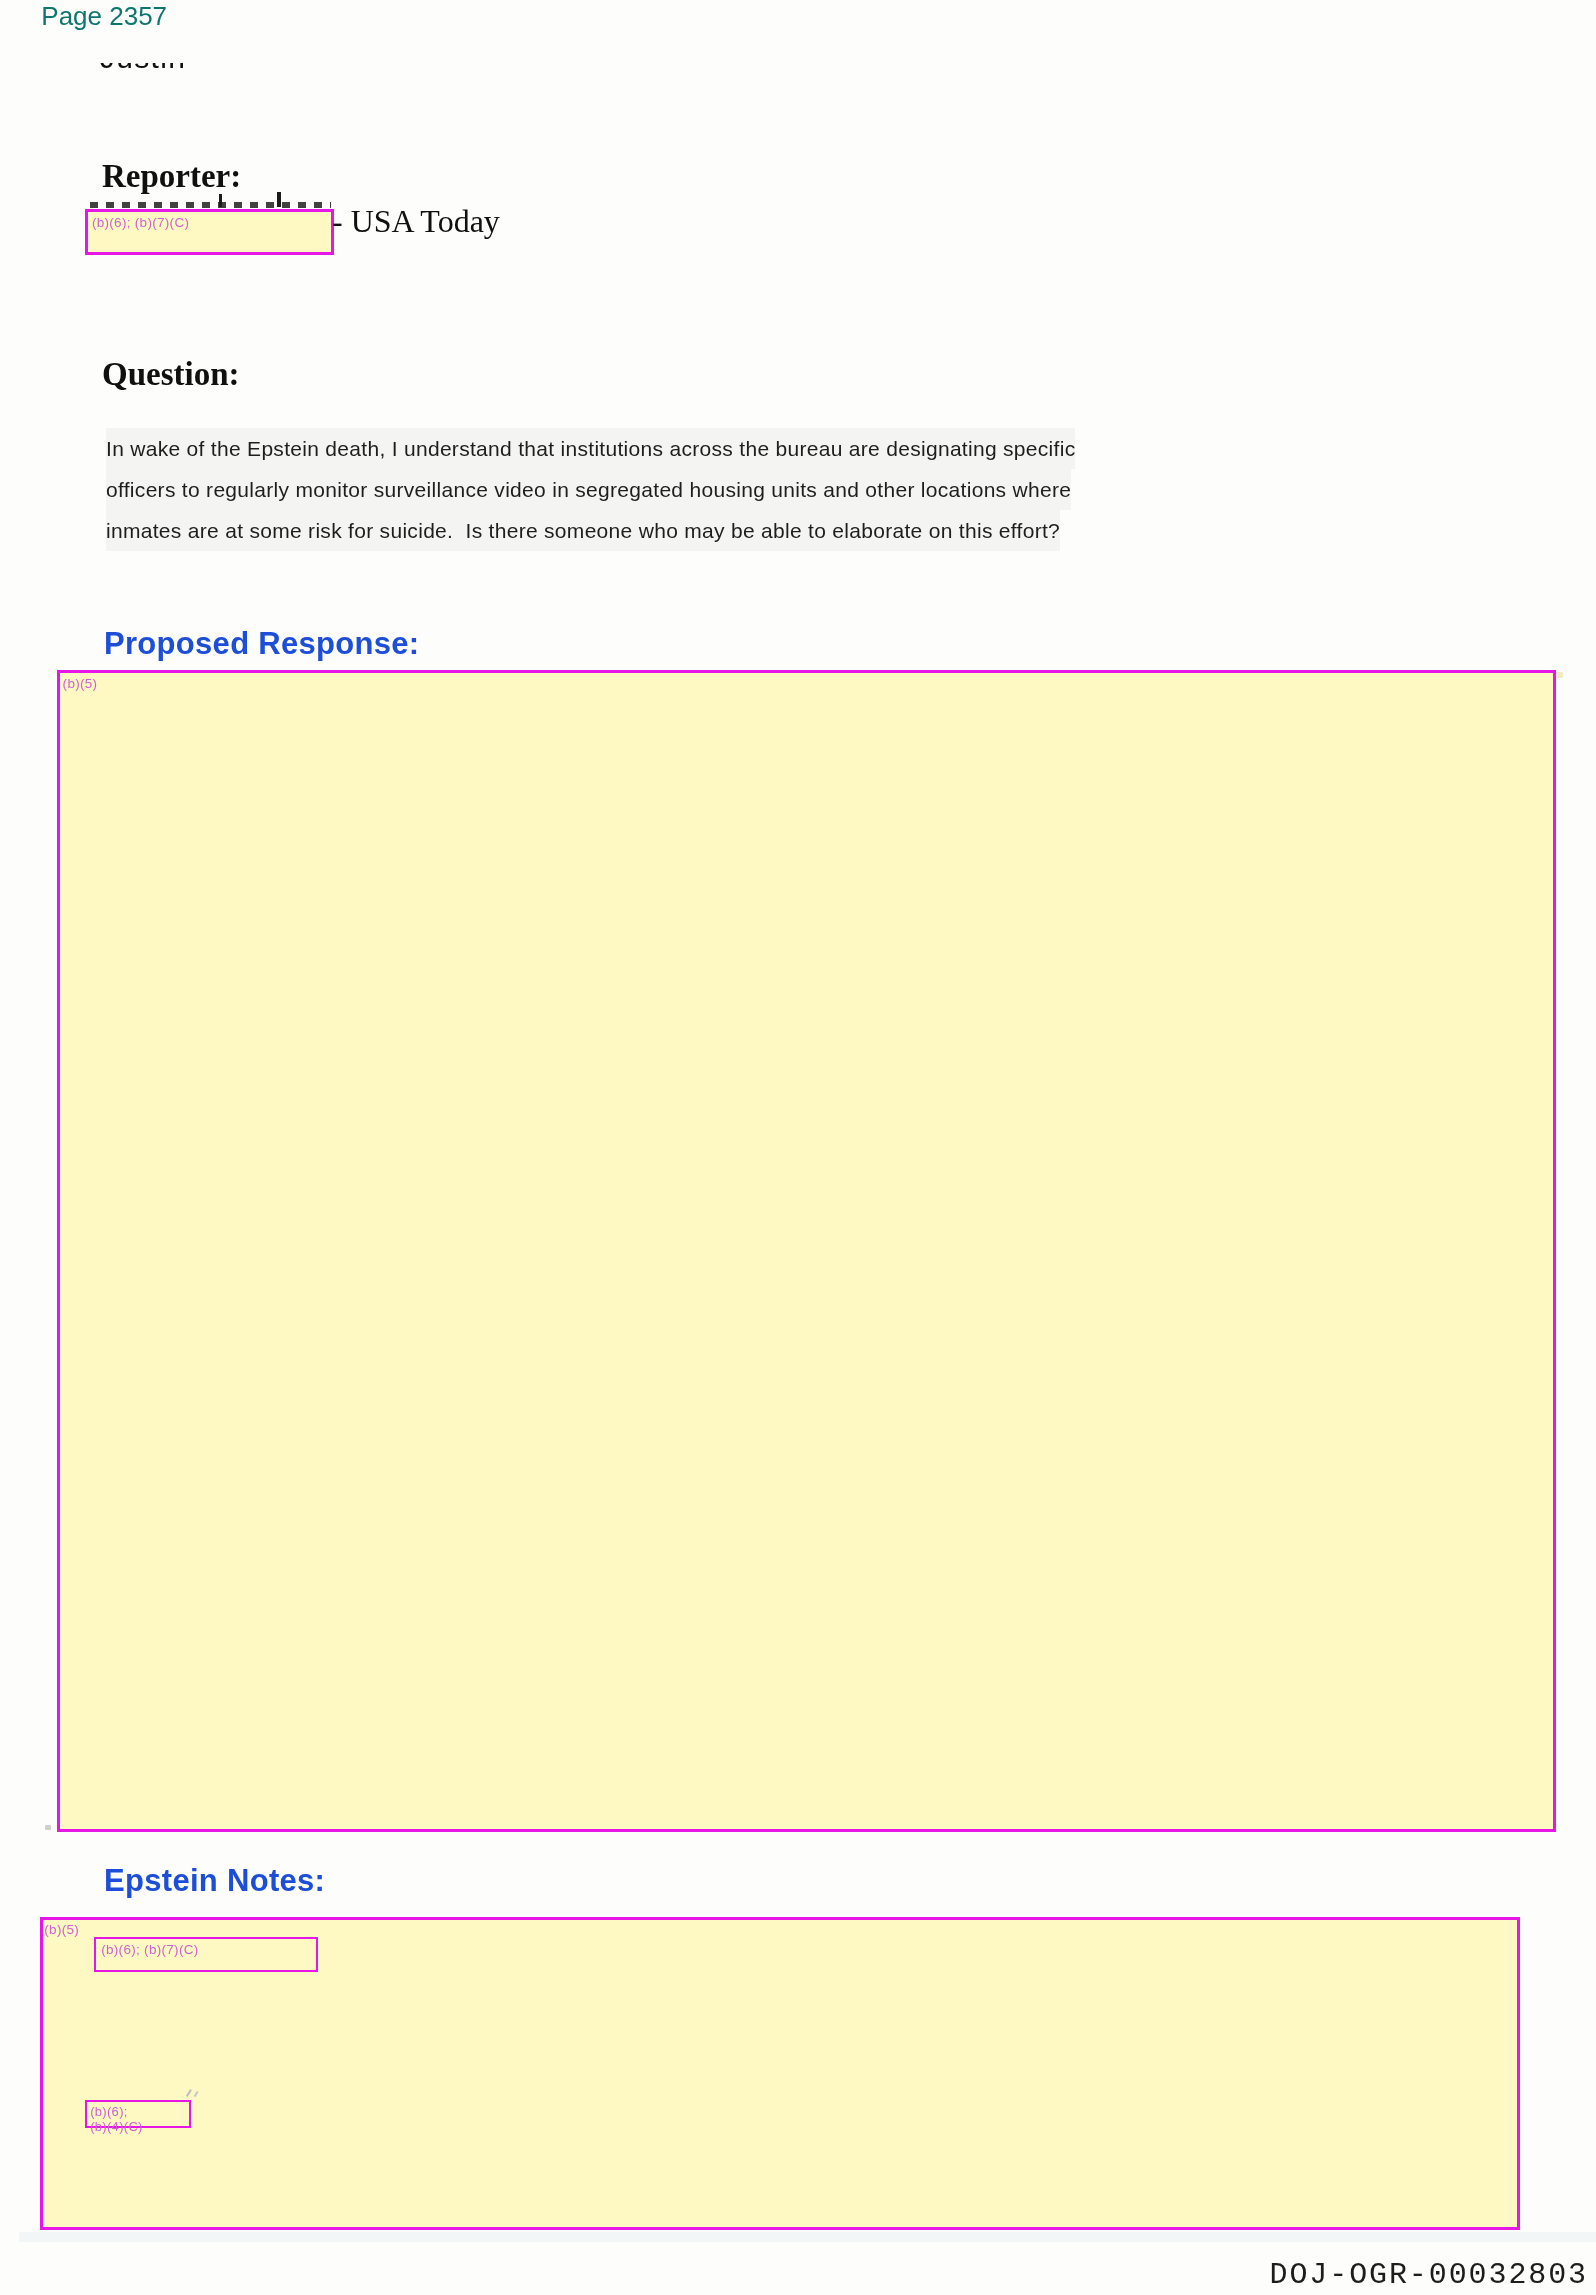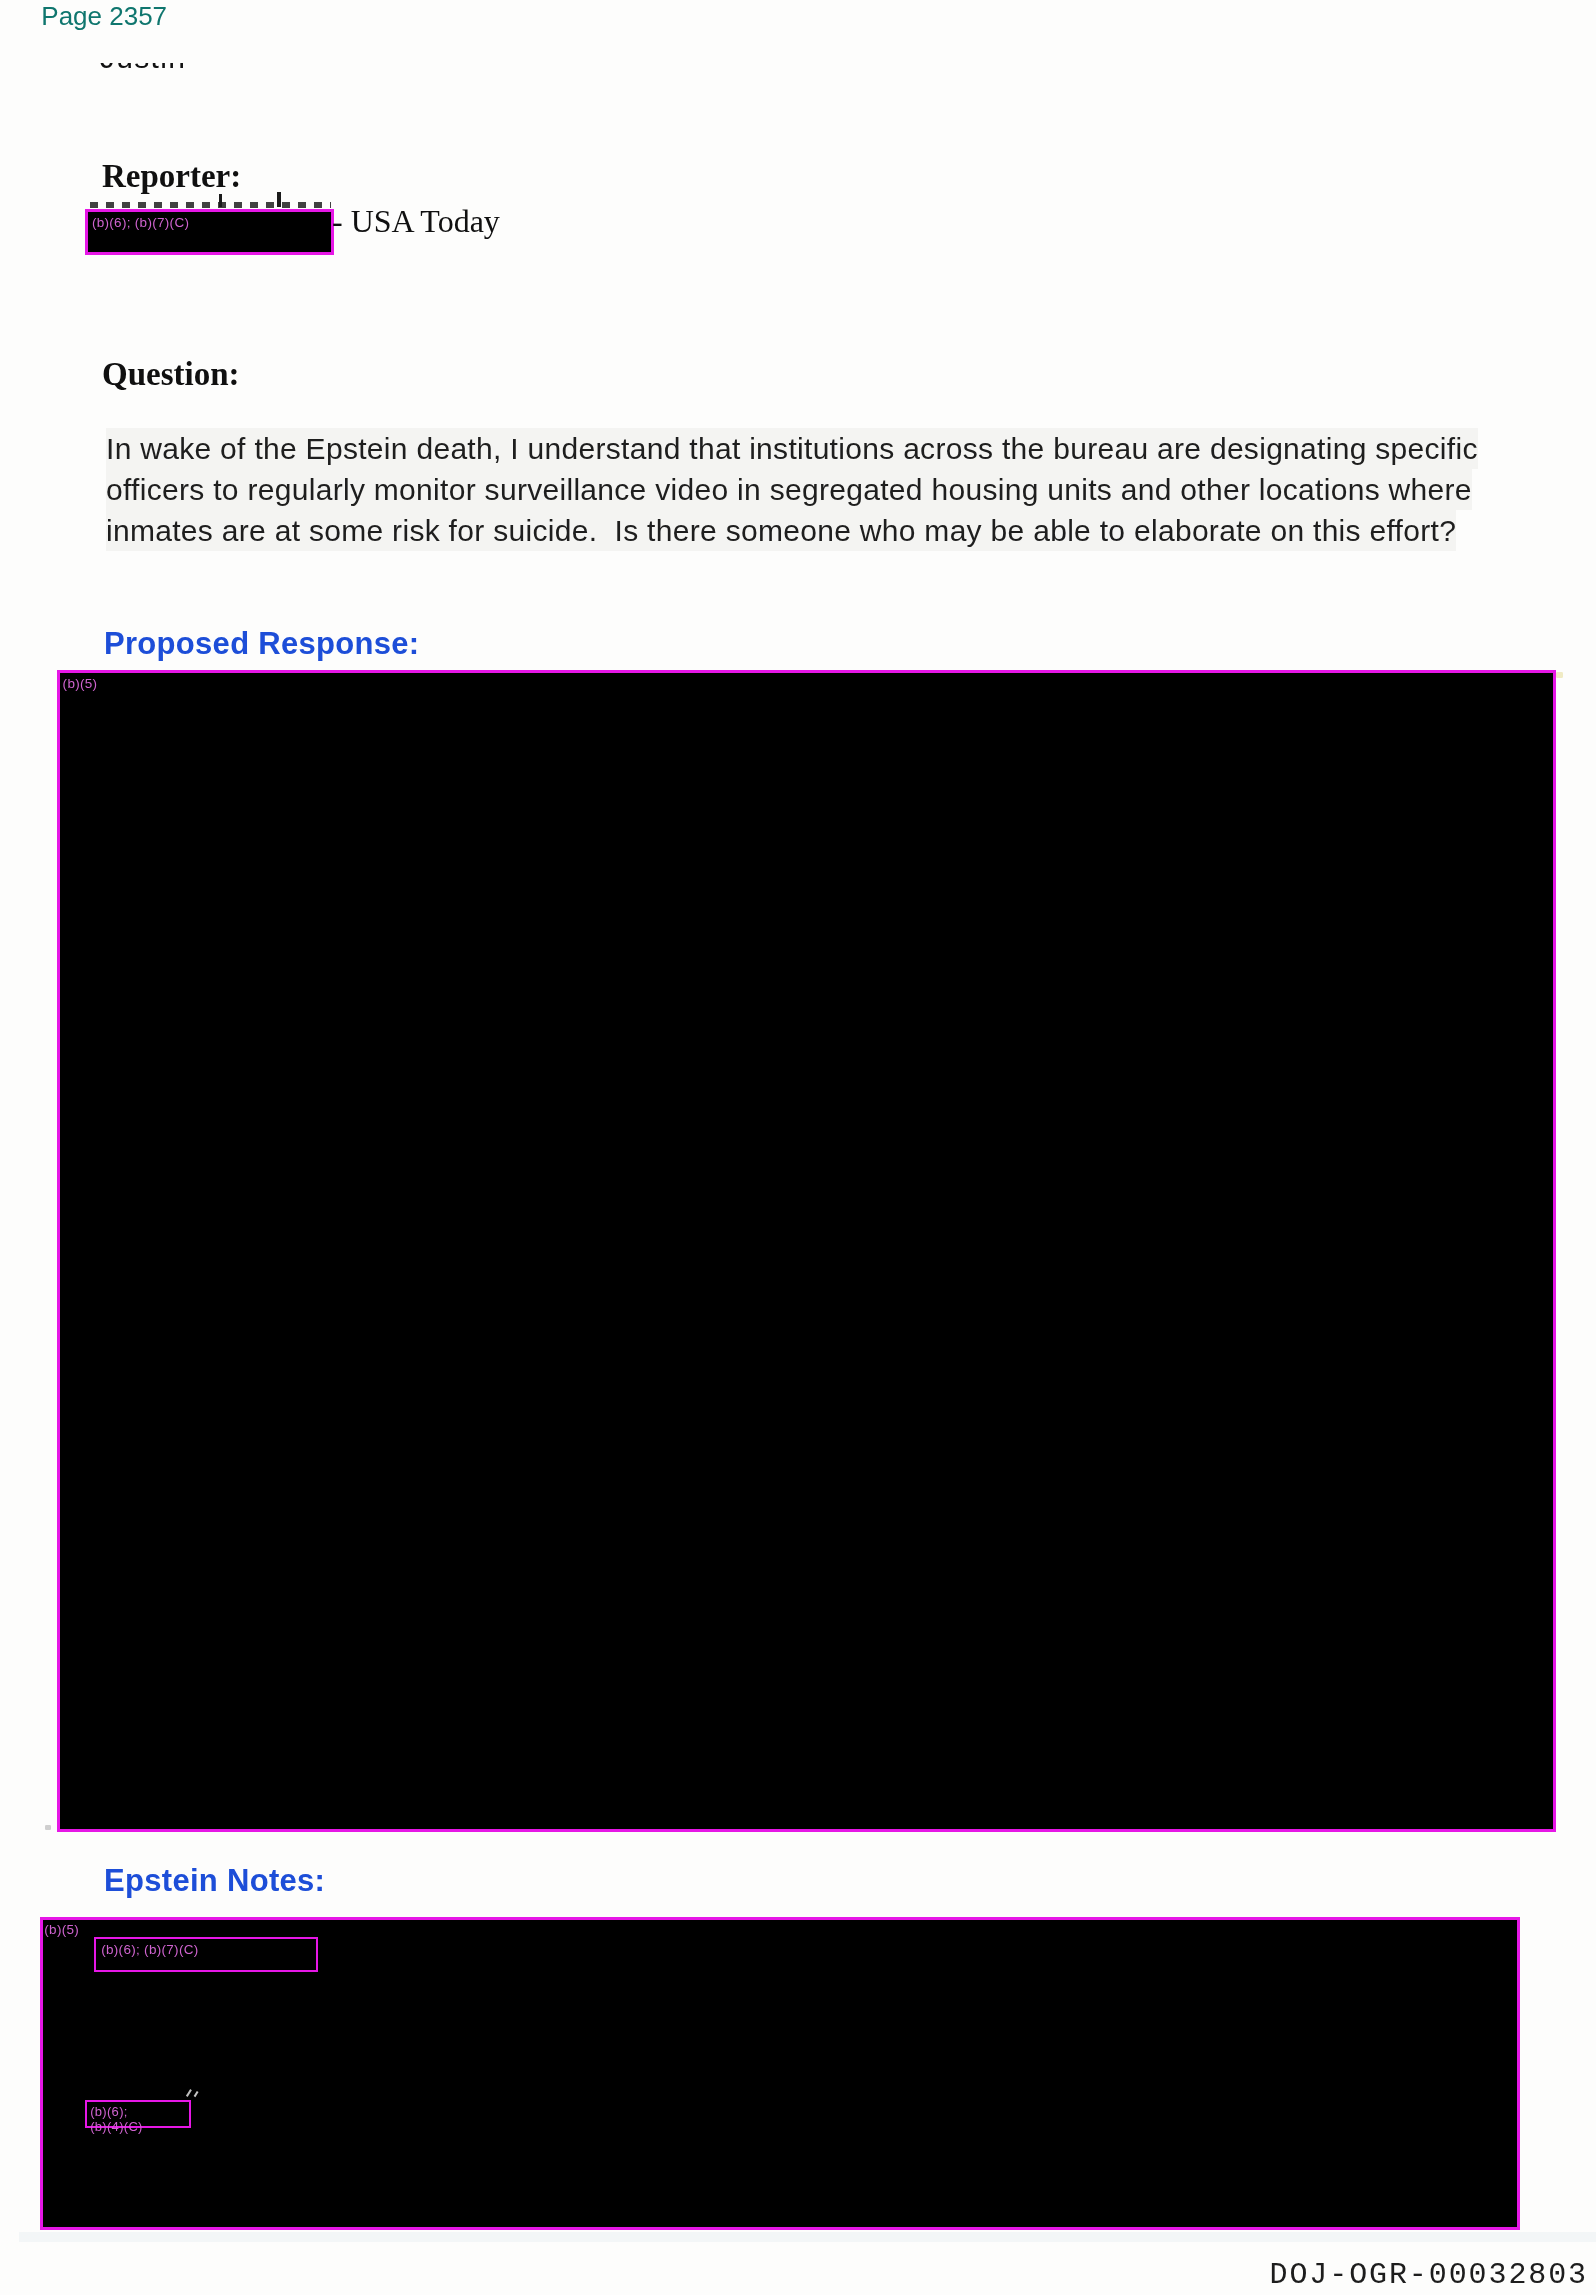--- a/index.html
+++ b/index.html
@@ -60,21 +60,21 @@
     font-size: 31px;
     letter-spacing: 0.3px;
     color: #1d4ed8;
     white-space: nowrap;
   }
   .proposed-heading { left: 104px; top: 626px; }
   .internal-heading { left: 104px; top: 1863px; }
 
   .question-body { left: 106px; top: 428px; }
   .qline {
-    font-size: 30px;
+    font-size: 21px;
     line-height: 41px;
     letter-spacing: 0.3px;
     color: #1e1e1e;
     white-space: pre;
     width: max-content;
     background: rgba(224, 223, 217, 0.28);
   }
 
   .bates {
     right: 9px; top: 2258px;
@@ -82,21 +82,21 @@
     font-size: 30px;
     letter-spacing: 1.9px;
     color: #1d1d1d;
     white-space: nowrap;
   }
 
   
   .redaction {
     box-sizing: border-box;
     border: 3.2px solid #e617e6;
-    background: #000000;
+    background: #fef9c3;
   }
   .redaction-label {
     position: absolute;
     font-size: 13.5px;
     letter-spacing: 0.3px;
     color: #cf63cf;
     white-space: nowrap;
   }
   .reporter-box { left: 85px; top: 209px; width: 249px; height: 46px; }
   .response-box { left: 57px;  top: 670px; width: 1499px; height: 1162px; }

